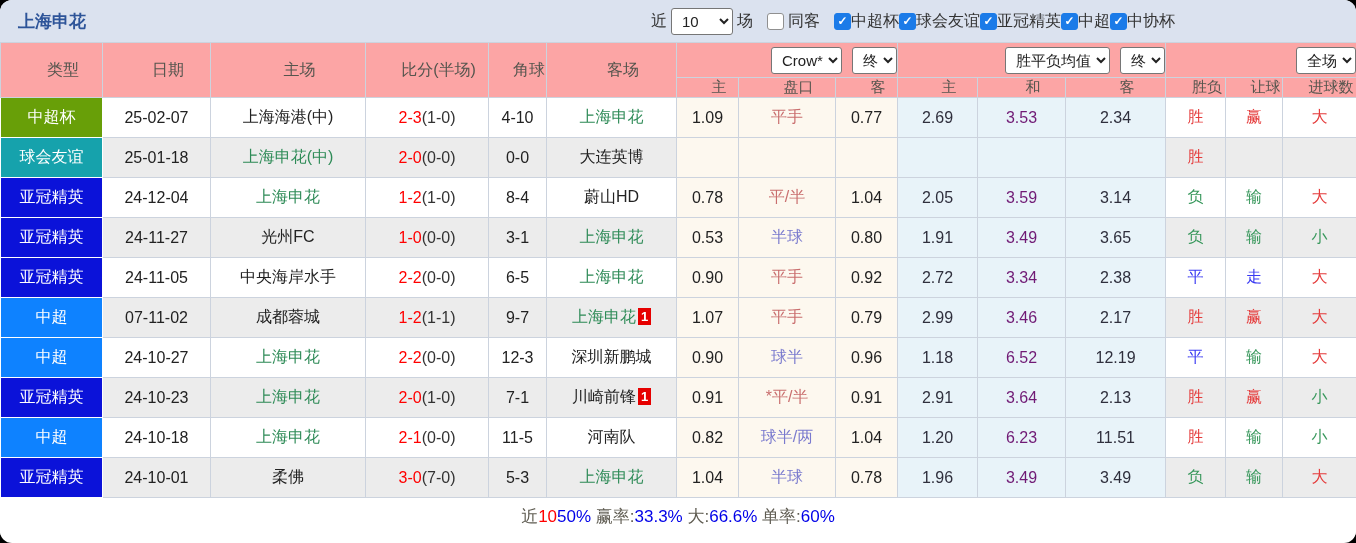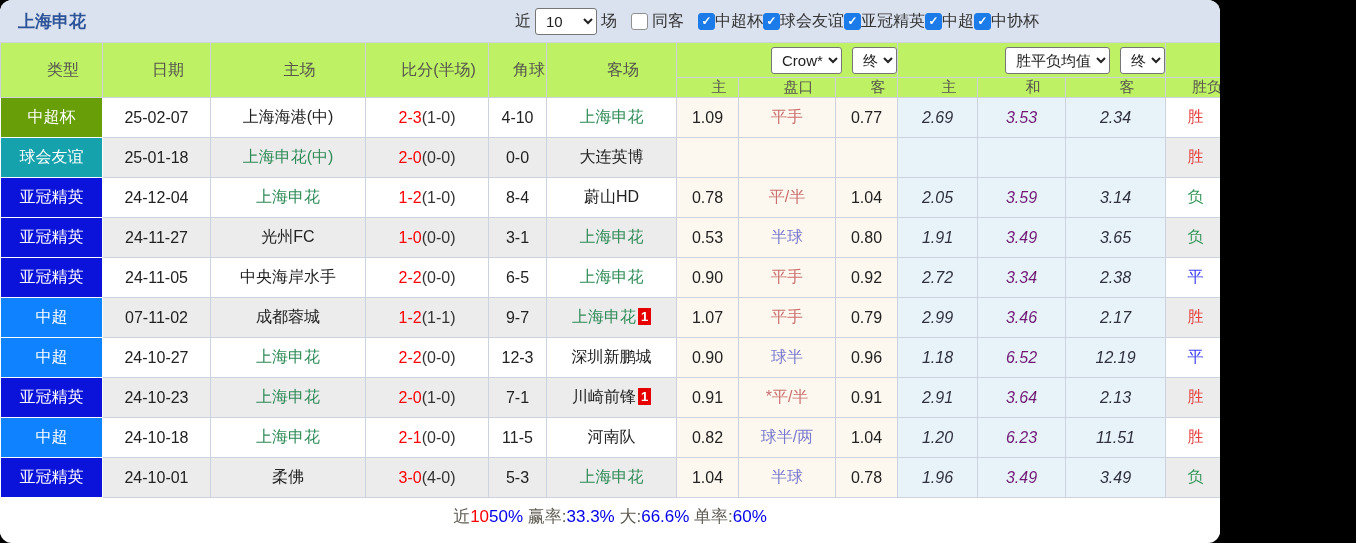--- a/index.html
+++ b/index.html
@@ -1,46 +1,46 @@
 <!DOCTYPE html>
 <html><head>
 <meta charset="utf-8">
 <style>
   * { box-sizing: border-box; }
   html,body { margin:0; padding:0; background:#000; }
   body { width:1356px; height:543px; font-family:"Liberation Sans", sans-serif; }
-  .page { width:1220px; height:543px; background:#fff; border-radius:12px; overflow:hidden; }
+  .page { width:1356px; height:543px; background:#fff; border-radius:12px; overflow:hidden; }
 
   
   .topbar { height:42px; background:#dbe2ef; display:flex; align-items:center; padding-left:18px; }
   .title { font-size:17px; font-weight:bold; color:#2d5499; }
   .filters { margin-left:auto; display:flex; align-items:center; padding-right:181px; font-size:16px; color:#333; }
   .filters .lbl { margin:0 4px; }
   select.sel { font-size:15px; color:#222; background:#fff; border:1px solid #767676; border-radius:3px; height:27px; padding:0 2px 0 6px; }
   .sel-recent { width:62px; }
   .cb { width:17px; height:17px; border:1px solid #909090; border-radius:3px; background:#fff;
         display:inline-flex; align-items:center; justify-content:center; flex:none; }
   .cb.on { background:#1b7be8; border-color:#1b7be8; }
   .cb.on::after { content:"✓"; color:#fff; font-size:12px; font-weight:bold; line-height:1; }
   .filter-item { display:inline-flex; align-items:center; }
   .filter-item .cb { margin:0; }
   .gap-l { margin-left:10px; }
 
   
   table { width:1356px; border-collapse:collapse; table-layout:fixed; }
   th, td { border:1px solid #ccd3de; text-align:center; padding:0; white-space:nowrap; overflow:hidden; }
-  thead th { background:#bef264; color:#55554e; font-weight:normal; font-size:16px;padding-left:23px; }
+  thead th { background:#fca5a5; color:#55554e; font-weight:normal; font-size:16px;padding-left:23px; }
   tr.h1 th { height:35px; }
   tr.h2 th { height:19px; font-size:15px; }
   .hgroup { display:flex; align-items:center; justify-content:flex-end; gap:10px; }
   tbody td { height:40px; font-size:16px; color:#222; background:#fff; }
   tbody tr:nth-child(even) td:not(.ah):not(.avg) { background:#ececec; }
   td.type { color:#fff; border:1px solid #fff; font-size:16px; }
   td.ah  { background:#fdf8ef; }
-  td.avg { background:#e8f3f9;font-style:italic; }
+  td.avg { background:#e8f3f9; }
   .c-green { color:#2e8b57; }
   .c-black { color:#222; }
   .score-full { color:#ff0000; }
   .score-half { color:#333; }
   .line-red  { color:#c96e6e; }
   .line-blue { color:#7a7ace; }
   td.avg { color:#2f2f3d; }
   td.avg.draw { color:#701a75; }
   .r-red   { color:#e53c3c; }
   .r-green { color:#38985c; }
@@ -319,21 +319,21 @@
       <td class="avg num">11.51</td>
       <td class="res r-red">胜</td>
       <td class="res r-green">输</td>
       <td class="res r-green">小</td>
     </tr>
 
     <tr>
       <td class="type" style="background: rgb(11, 18, 217);">亚冠精英</td>
       <td class="date">24-10-01</td>
       <td class="team home c-black">柔佛</td>
-      <td class="score"><span class="score-full">3-0</span><span class="score-half">(4-0)</span></td>
+      <td class="score"><span class="score-full">3-0</span><span class="score-half">(7-0)</span></td>
       <td class="corner">5-3</td>
       <td class="team"><span class="c-green">上海申花</span></td>
       <td class="ah num">1.04</td>
       <td class="ah line line-blue">半球</td>
       <td class="ah num">0.78</td>
       <td class="avg num">1.96</td>
       <td class="avg num draw">3.49</td>
       <td class="avg num">3.49</td>
       <td class="res r-green">负</td>
       <td class="res r-green">输</td>

